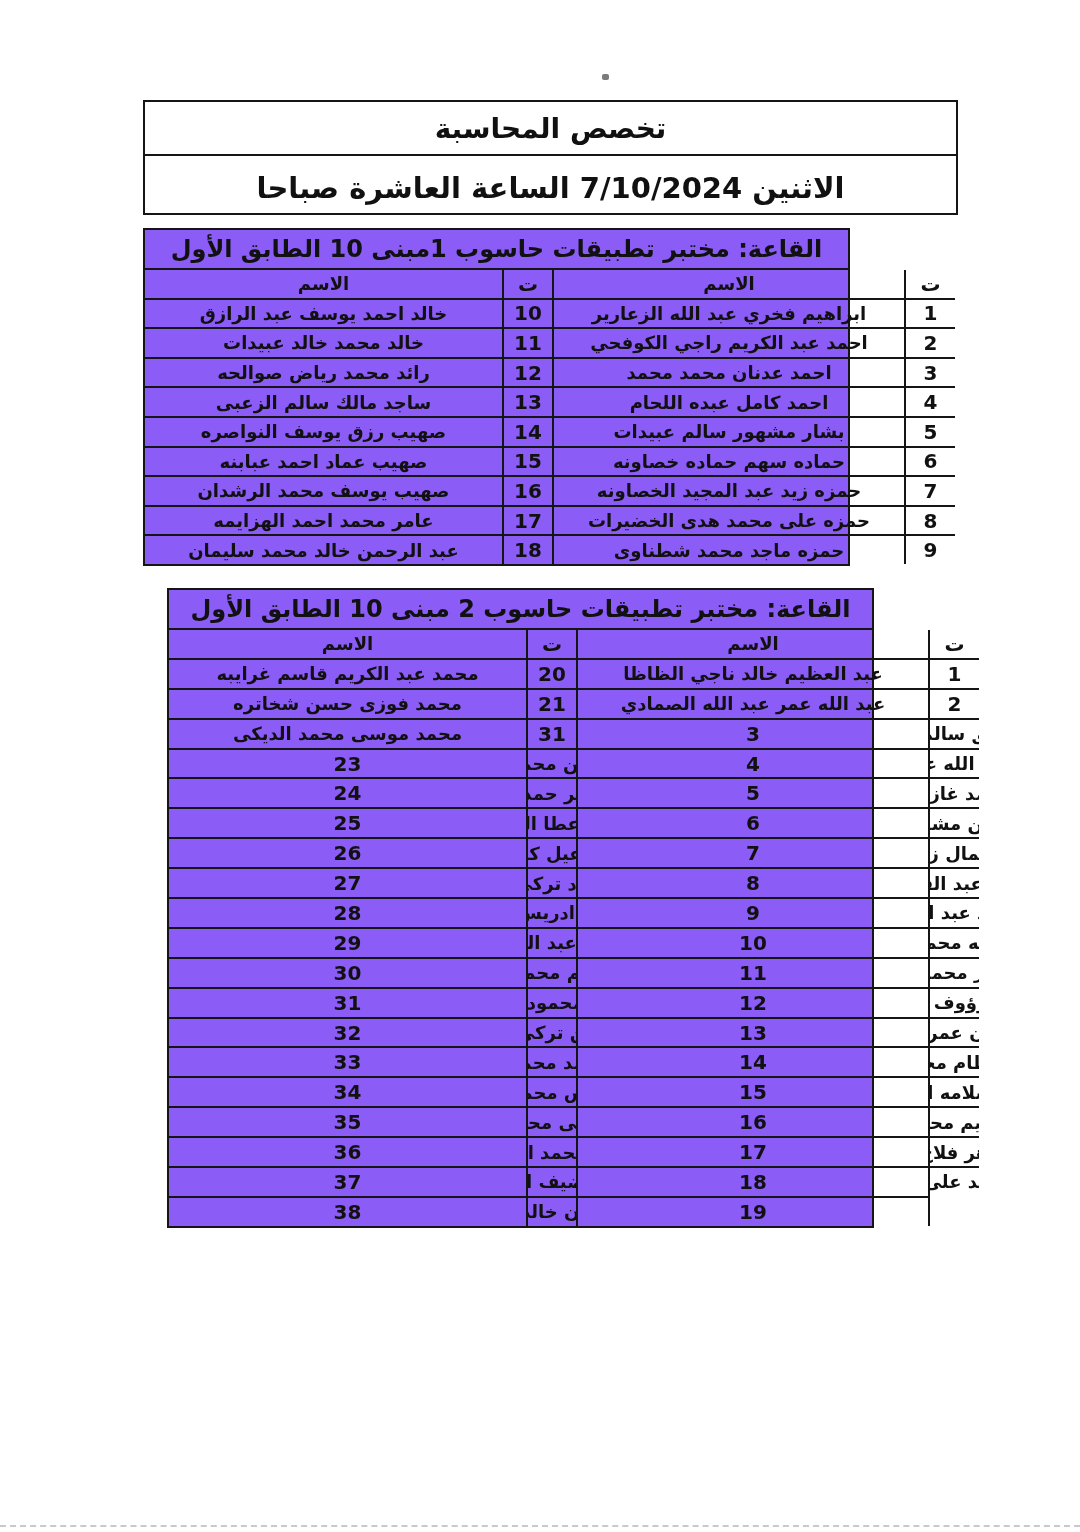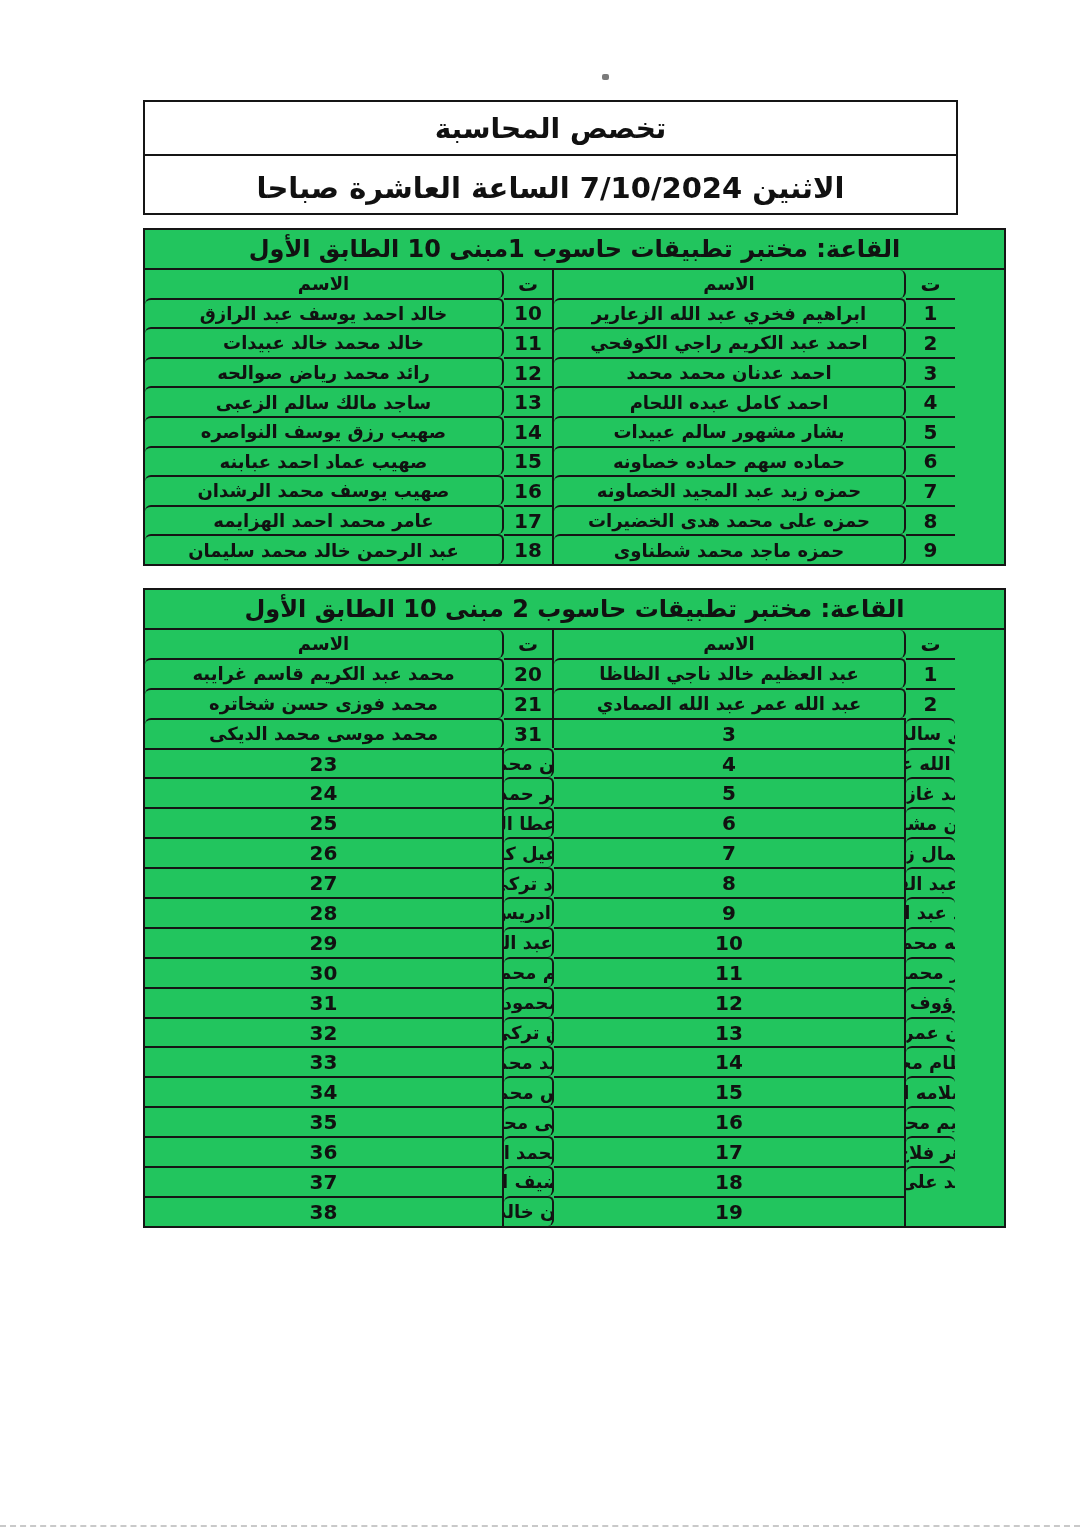--- a/index.html
+++ b/index.html
@@ -32,27 +32,27 @@
     height: 50px;
     display: flex; align-items: center; justify-content: center;
     font-size: 29px; font-weight: bold;
     direction: rtl;
     margin-top: 7px;
   }
   
   .tbl {
     position: absolute;
     left: 143px;
-    width: 863px;
+    width: 707px;
     border: 2.5px solid #151515;
     box-sizing: border-box;
-    background: #22c55e;
+    background: #8b5cf6;
   }
   .tbl[data-table="0"] { top: 228px; --rh: 27.6px; }
-  .tbl[data-table="1"] { top: 588px; --rh: 27.9px; }
+  .tbl[data-table="1"] { top: 588px; margin-left: 24px; --rh: 27.9px; }
   .tbl-title {
     height: 38px;
     border-bottom: 2.5px solid #151515;
     display: flex; align-items: center; justify-content: center;
     font-size: 24px; font-weight: bold;
     direction: rtl;
   }
   .tbl-grid {
     display: grid;
     grid-template-columns: 359px 50px 352px 49px;
@@ -61,21 +61,21 @@
     height: var(--rh);
     display: flex; align-items: center; justify-content: center;
     direction: rtl;
     box-sizing: content-box;
     overflow: hidden;
     white-space: nowrap;
   }
   .tbl-grid > div:not(:nth-child(4n)) { border-right: 2px solid #151515; }
   .tbl-grid > div:nth-child(n+5)      { border-top: 2px solid #151515; }
   .hcell { font-size: 20px; font-weight: bold; }
-  .namecell { font-size: 18px; font-weight: bold; padding: 0 6px; border-radius: 6px; }
+  .namecell { font-size: 18px; font-weight: bold; padding: 0 6px; }
   .numcell  { font-size: 20px; font-weight: bold; }
   
   .speck {
     position: absolute;
     left: 602px; top: 74px;
     width: 7px; height: 6px;
     background: #5a5a5a;
     border-radius: 2px;
     opacity: .8;
   }

